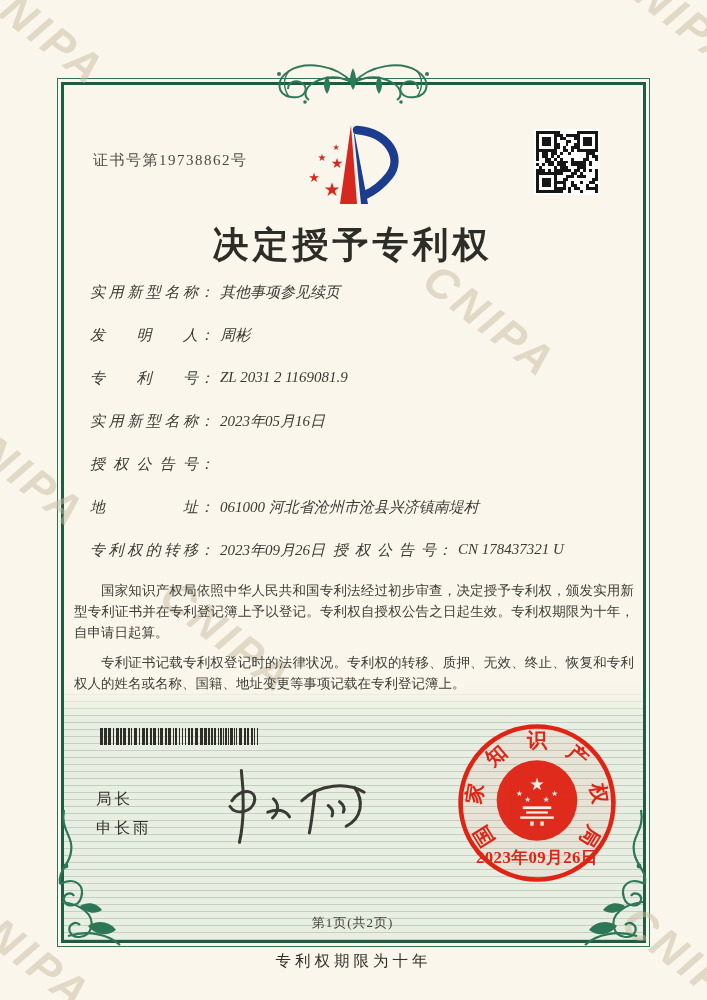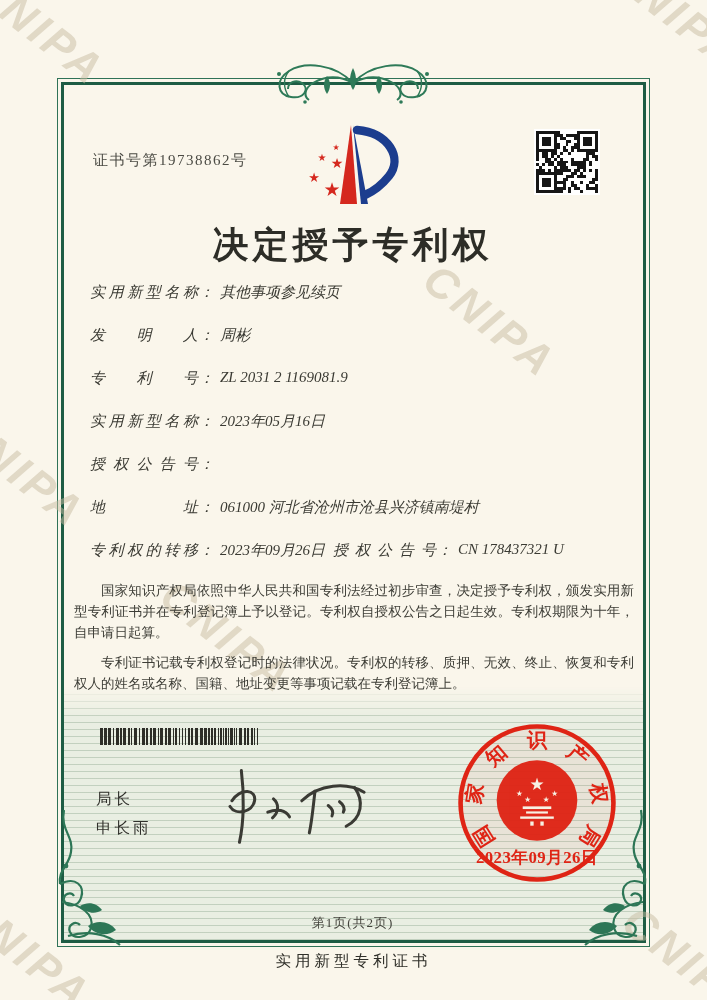--- a/index.html
+++ b/index.html
@@ -725,21 +725,21 @@
       <rect x="83" y="104" width="34" height="3.2" fill="#f8f3e6"></rect>
       <rect x="87" y="110" width="26" height="2.6" fill="#f8f3e6"></rect>
       <rect x="80" y="116" width="40" height="2.8" fill="#f8f3e6"></rect>
       <rect x="92" y="122" width="4" height="5" fill="#f8f3e6"></rect>
       <rect x="104" y="122" width="4" height="5" fill="#f8f3e6"></rect>
     </g>
     <text class="seal-date" x="100" y="171" text-anchor="middle">2023年09月26日</text>
   </svg>
 
   <div id="footer" class="content">第1页(共2页)</div>
-  <div id="note" class="content">实用新型专利证书</div>
+  <div id="note" class="content">专利权期限为十年</div>
 
 <div class="wm" style="left: -38px; top: 4px;">CNIPA</div>
     <div class="wm" style="left: 598px; top: -12px;">CNIPA</div>
     <div class="wm" style="left: 413px; top: 296px;">CNIPA</div>
     <div class="wm" style="left: -58px; top: 446px;">CNIPA</div>
     <div class="wm" style="left: 150px; top: 612px;">CNIPA</div>
     <div class="wm" style="left: -52px; top: 928px;">CNIPA</div>
     <div class="wm" style="left: 612px; top: 938px;">CNIPA</div>
   </div>
 

